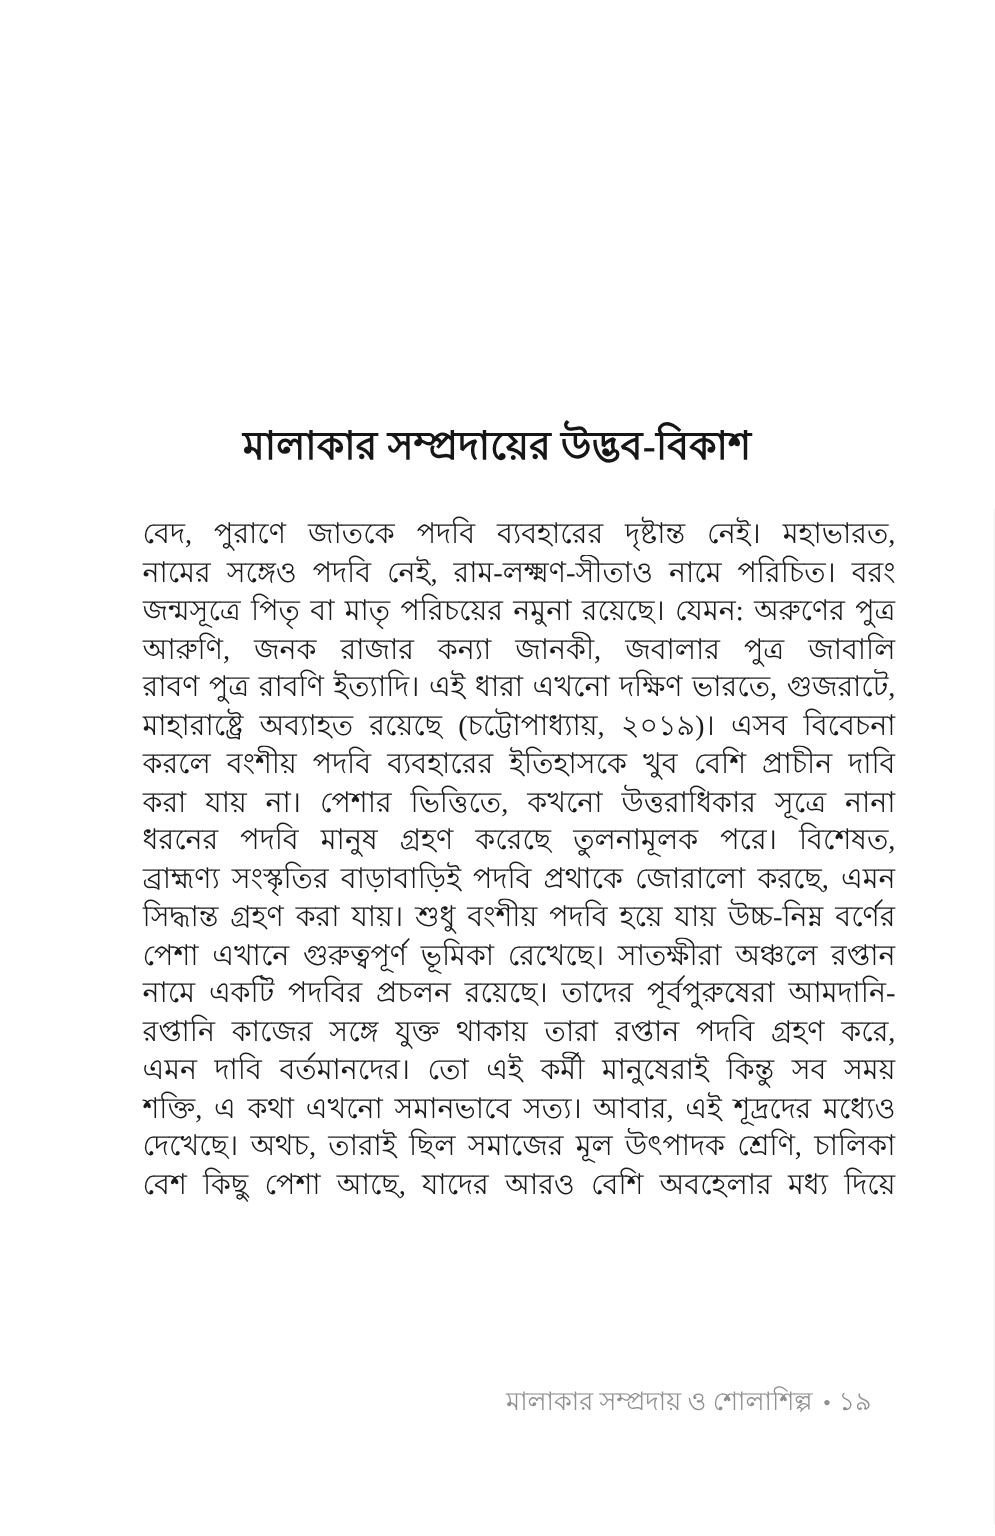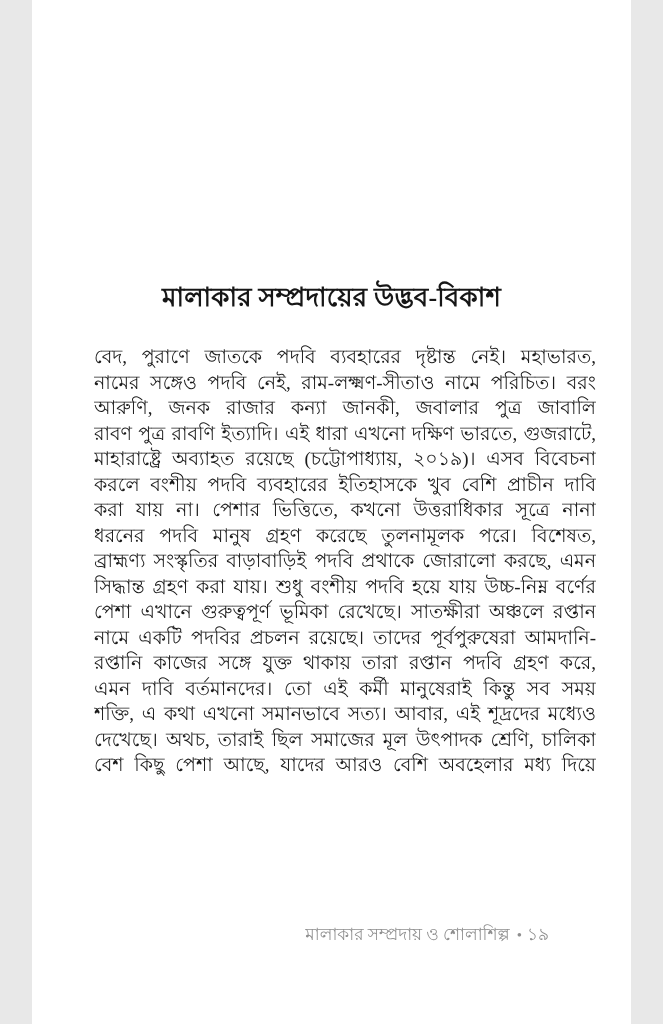--- a/index.html
+++ b/index.html
@@ -2,21 +2,21 @@
 <html><head>
 <meta charset="utf-8">
 <style>
   html, body {
     margin: 0;
     padding: 0;
     background: #e8e8e8;
   }
   .page {
     position: relative;
-    width: 599px;
+    width: 663px;
     height: 1024px;
     margin: 0 auto;
     background: #ffffff;
     font-family: "Liberation Serif", "DejaVu Serif", serif;
     color: #1b1b1b;
     overflow: hidden;
   }
   .chapter-title {
     position: absolute;
     top: 281px;
@@ -26,21 +26,21 @@
     text-align: center;
     font-size: 26px;
     line-height: 34px;
     font-weight: 700;
     color: #161616;
     letter-spacing: 0.2px;
   }
   .body-text {
     position: absolute;
     top: 344px;
-    left: 62px;
+    left: 95px;
     width: 502px;
     font-size: 19px;
   }
   .body-line {
     height: 25.5px;
     line-height: 25.5px;
     overflow: hidden;
     text-align: justify;
     text-align-last: justify;
     -moz-text-align-last: justify;
@@ -67,20 +67,21 @@
 </head>
 <body>
 
 <div class="page">
 
   <h1 class="chapter-title">মালাকার সম্প্রদায়ের উদ্ভব-বিকাশ</h1>
 
   <div class="body-text">
       <div class="body-line">বেদ, পুরাণে জাতকে পদবি ব্যবহারের দৃষ্টান্ত নেই। মহাভারত,</div>
       <div class="body-line">নামের সঙ্গেও পদবি নেই, রাম-লক্ষ্মণ-সীতাও নামে পরিচিত। বরং</div>
+      <div class="body-line">জন্মসূত্রে পিতৃ বা মাতৃ পরিচয়ের নমুনা রয়েছে। যেমন: অরুণের পুত্র</div>
       <div class="body-line">আরুণি, জনক রাজার কন্যা জানকী, জবালার পুত্র জাবালি সত্যকাম,</div>
       <div class="body-line">রাবণ পুত্র রাবণি ইত্যাদি। এই ধারা এখনো দক্ষিণ ভারতে, গুজরাটে,</div>
       <div class="body-line">মাহারাষ্ট্রে অব্যাহত রয়েছে (চট্টোপাধ্যায়, ২০১৯)। এসব বিবেচনা</div>
       <div class="body-line">করলে বংশীয় পদবি ব্যবহারের ইতিহাসকে খুব বেশি প্রাচীন দাবি</div>
       <div class="body-line">করা যায় না। পেশার ভিত্তিতে, কখনো উত্তরাধিকার সূত্রে নানা</div>
       <div class="body-line">ধরনের পদবি মানুষ গ্রহণ করেছে তুলনামূলক পরে। বিশেষত,</div>
       <div class="body-line">ব্রাহ্মণ্য সংস্কৃতির বাড়াবাড়িই পদবি প্রথাকে জোরালো করছে, এমন</div>
       <div class="body-line">সিদ্ধান্ত গ্রহণ করা যায়। শুধু বংশীয় পদবি হয়ে যায় উচ্চ-নিম্ন বর্ণের</div>
       <div class="body-line">পেশা এখানে গুরুত্বপূর্ণ ভূমিকা রেখেছে। সাতক্ষীরা অঞ্চলে রপ্তান</div>
       <div class="body-line">নামে একটি পদবির প্রচলন রয়েছে। তাদের পূর্বপুরুষেরা আমদানি-</div>

